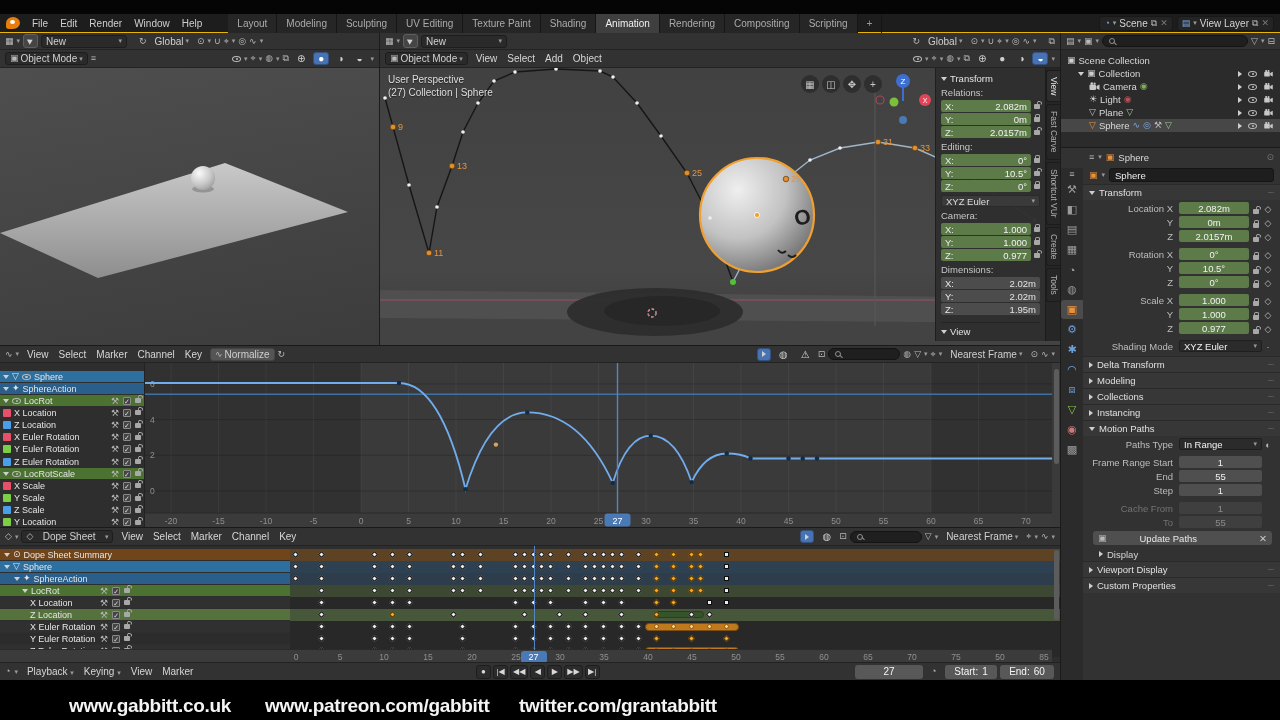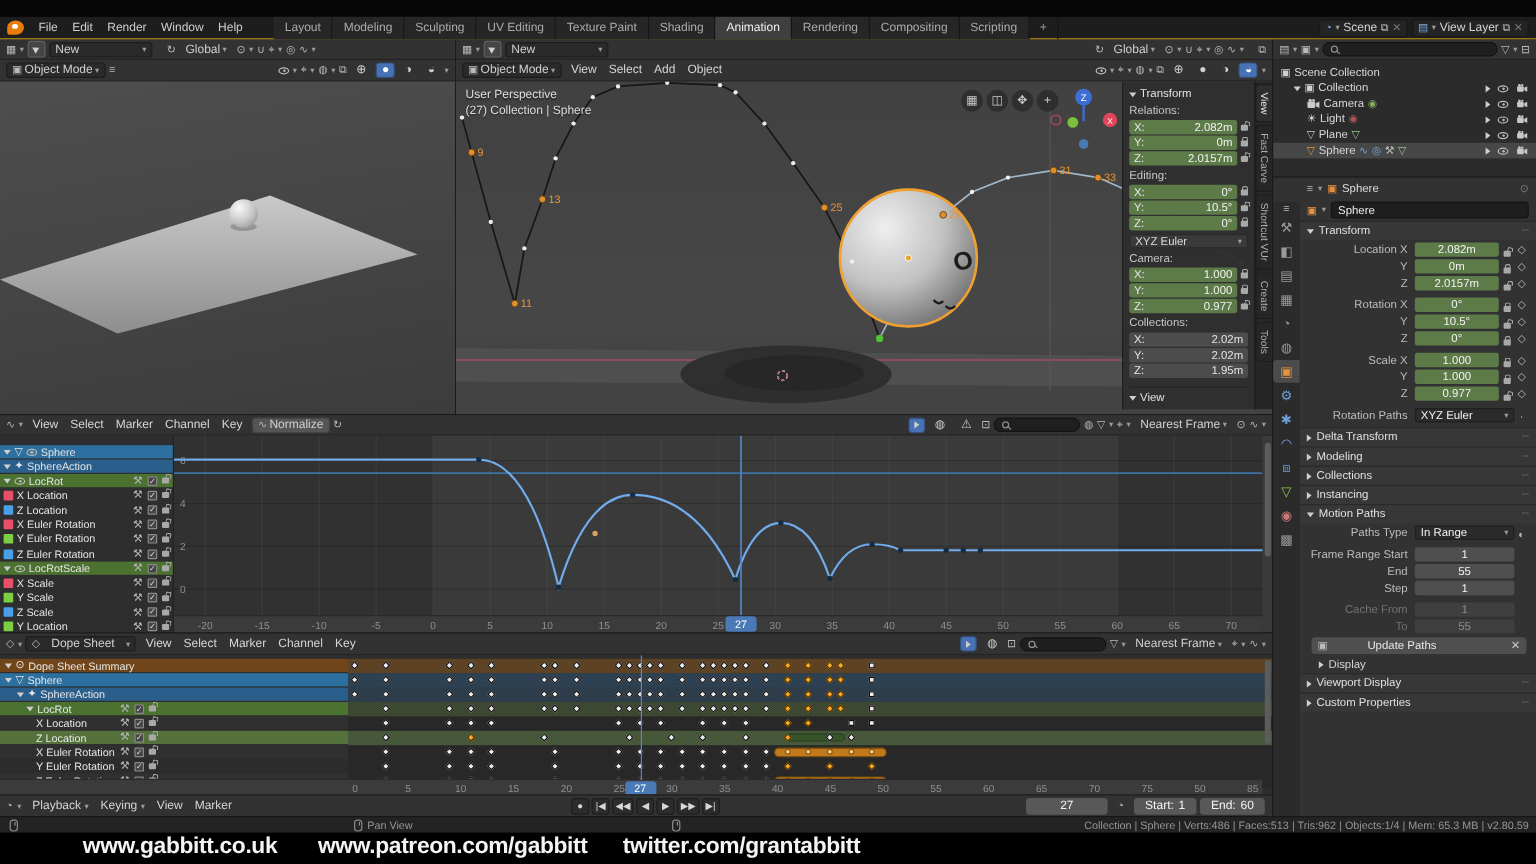--- a/index.html
+++ b/index.html
@@ -441,21 +441,21 @@
             </div>
             <span class="lockpad"></span>
           </div>
           <div class="nrow">
             <div class="nfield">
               <span class="axis">Z:</span>
               <span>0.977</span>
             </div>
             <span class="lockpad open"></span>
           </div>
-          <div class="ngroup-label">Collections:</div>
+          <div class="ngroup-label">Dimensions:</div>
           <div class="nrow">
             <div class="nfield gray">
               <span class="axis">X:</span>
               <span>2.02m</span>
             </div>
           </div>
           <div class="nrow">
             <div class="nfield gray">
               <span class="axis">Y:</span>
               <span>2.02m</span>
@@ -705,21 +705,21 @@
           <div class="prow">
             <span class="plabel">Z</span>
             <div class="pfield">0.977</div>
             <span class="licon">
               <span class="lockpad open"></span>
             </span>
             <span class="kdia">◇</span>
           </div>
           <div class="pgap"></div>
           <div class="prow">
-            <span class="plabel">Rotation Paths</span>
+            <span class="plabel">Shading Mode</span>
             <div class="pfield dark">
               <span>XYZ Euler</span>
               <span class="caret">▾</span>
             </div>
             <span class="kdia">·</span>
           </div>
           <div class="pgap"></div>
           <div class="phead">
             <span class="tri-r sm"></span>
             <span>Delta Transform</span>
@@ -1393,33 +1393,20 @@
   <div class="tfield" style="position:absolute;left:945px;width:52px">
         <span>Start:</span>
         <span>1</span>
       </div>
   <div class="tfield" style="position:absolute;left:1000px;width:54px">
         <span>End:</span>
         <span>60</span>
       </div>
 </footer>
 
-<div id="statusbar">
-  <span class="sitem" style="left:8px">
-        <span class="mousey"></span>
-      </span>
-  <span class="sitem" style="left:295px">
-        <span class="mousey"></span>
-        <span>Pan View</span>
-      </span>
-  <span class="sitem" style="left:560px">
-        <span class="mousey"></span>
-      </span>
-  <span class="sitem" style="right:6px">Collection | Sphere | Verts:486 | Faces:513 | Tris:962 | Objects:1/4 | Mem: 65.3 MB | v2.80.59</span>
-</div>
 
 <div id="footer">
   <span class="flink" style="left:69px">www.gabbitt.co.uk</span>
   <span class="flink" style="left:519px">twitter.com/grantabbitt</span>
   <span class="flink" style="left:265px">www.patreon.com/gabbitt</span>
 </div>
 
 </div>
 
 </body></html>

